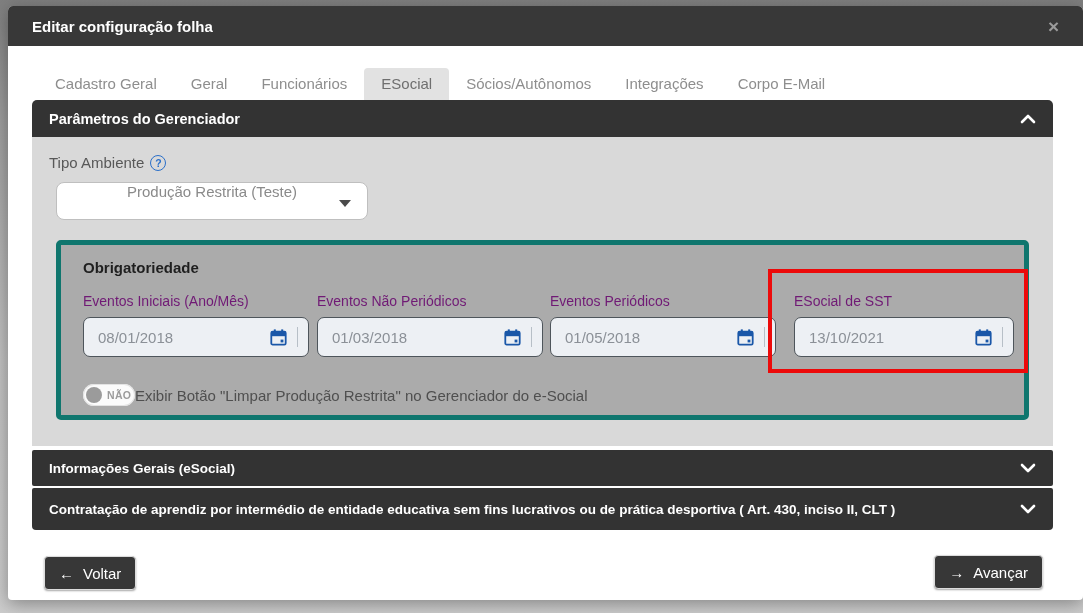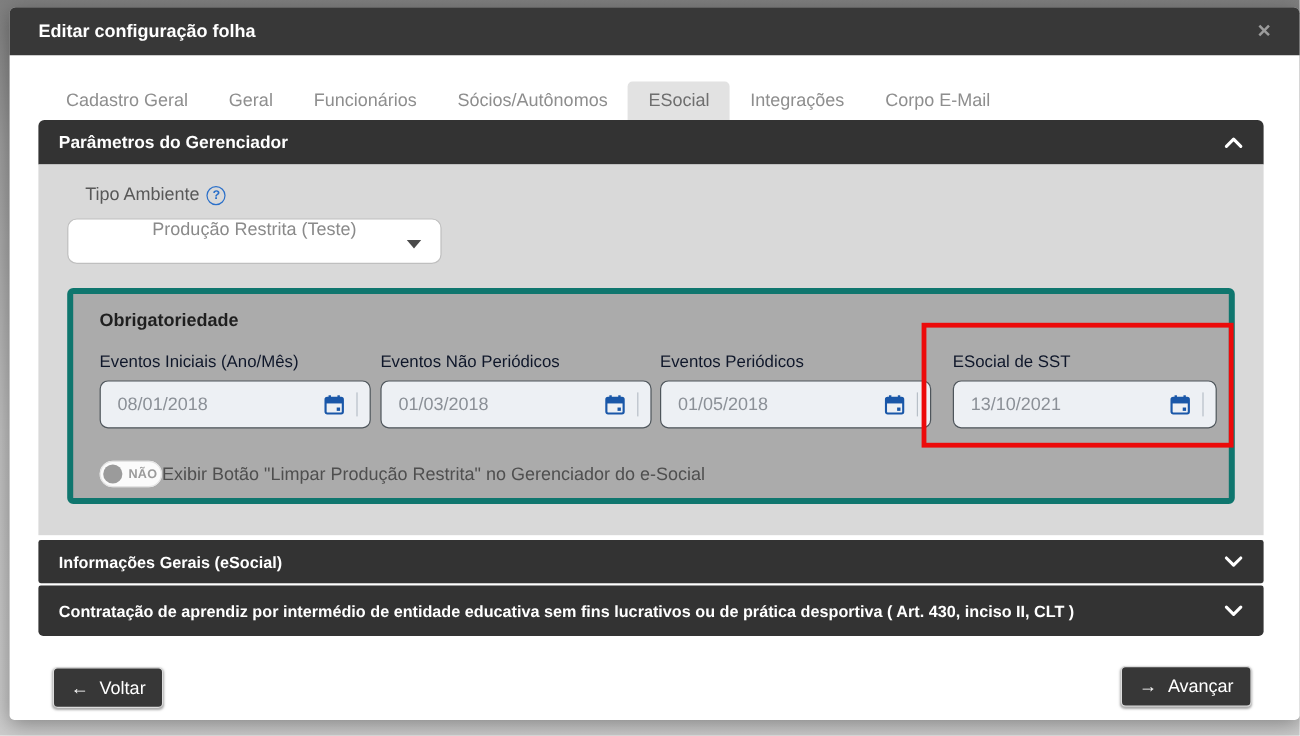--- a/index.html
+++ b/index.html
@@ -36,21 +36,21 @@
   .acc-header {
     height:37px; background:#333333; border-radius:5px 5px 0 0;
     display:flex; align-items:center; padding:0 17px; cursor:pointer;
   }
   .acc-header .acc-title { color:#ffffff; font-weight:bold; font-size:14.5px; }
   .acc-header .chev { margin-left:auto; display:flex; align-items:center; }
   .acc-body {
     position:relative; height:309px; background:#d9d9d9;
   }
   .field-label-row {
-    position:absolute; left:39px; top:17px; display:flex; align-items:flex-end;
+    position:absolute; left:17px; top:17px; display:flex; align-items:flex-end;
     gap:6px; font-size:15px; color:#585858;
   }
   .help-icon {
     width:16px; height:16px; border:1.5px solid #2a6fc9; border-radius:50%;
     color:#2a6fc9; font-size:10.5px; font-weight:bold; display:flex;
     align-items:center; justify-content:center; cursor:pointer;
   }
   .select-box {
     position:absolute; left:24px; top:45px; width:312px; height:38px;
     background:#ffffff; border:1px solid #bfbfbf; border-radius:8px;
@@ -64,21 +64,21 @@
   .obrig-box {
     position:absolute; left:24px; top:103px; width:973px; height:180px;
     background:#ababab; border:5px solid #0f766e; border-radius:5px;
   }
   .obrig-title {
     position:absolute; left:22px; top:14px; font-weight:bold;
     font-size:15px; color:#1f1f1f;
   }
   .fcol { position:absolute; top:48px; width:226px; }
   .fcol .flabel {
-    font-size:14px; color:#0f172a; margin-bottom:8px; white-space:nowrap;
+    font-size:14px; color:#701a75; margin-bottom:8px; white-space:nowrap;
   }
   .date-field {
     height:40px; background:#edf0f4; border:1px solid #4e555b;
     border-radius:7px; display:flex; align-items:center; padding:0 10px 0 14px;
     cursor:text;
   }
   .date-field .dval { color:#8b9097; font-size:15px; }
   .date-field .spacer { flex:1; }
   .date-field .cal-btn { display:flex; align-items:center; cursor:pointer; }
   .date-field .vdiv {
@@ -133,22 +133,22 @@
 
   <div class="titlebar">
     <span class="title">Editar configuração folha</span>
     <span class="close">×</span>
   </div>
 
   <div class="tabs">
     <div class="tab">Cadastro Geral</div>
     <div class="tab">Geral</div>
     <div class="tab">Funcionários</div>
+    <div class="tab selected">ESocial</div>
     <div class="tab">Sócios/Autônomos</div>
-    <div class="tab selected">ESocial</div>
     <div class="tab">Integrações</div>
     <div class="tab">Corpo E-Mail</div>
   </div>
 
   <div class="panel">
     <div class="acc-header">
       <span class="acc-title">Parâmetros do Gerenciador</span>
       <span class="chev">
         <svg width="16" height="10" viewBox="0 0 16 10">
             <polyline points="2,8 8,2 14,8" fill="none" stroke="#ffffff" stroke-width="2.6" stroke-linecap="round" stroke-linejoin="round"></polyline>

